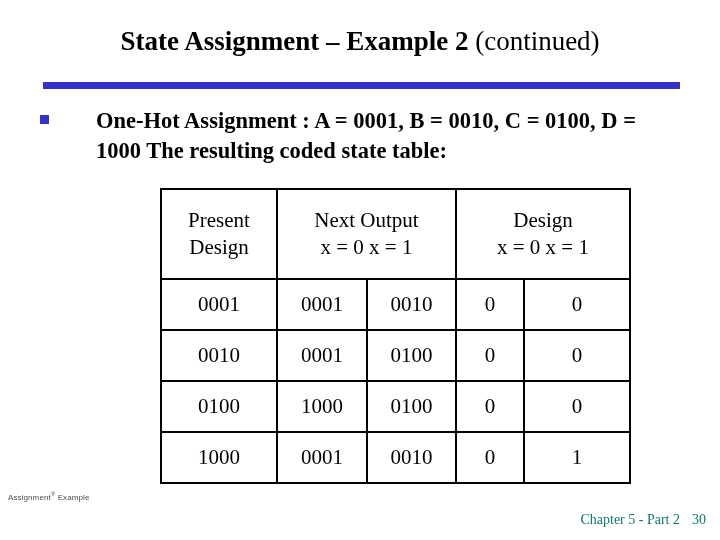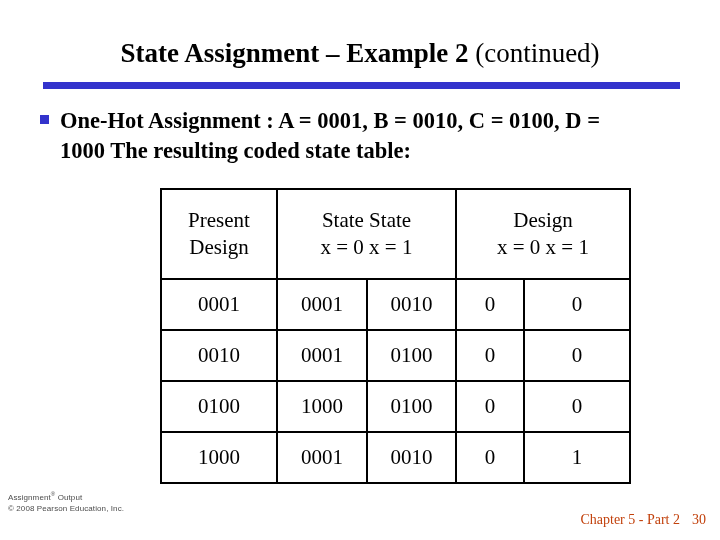--- a/index.html
+++ b/index.html
@@ -12,21 +12,21 @@
     height: 540px;
     background: #ffffff;
     font-family: "Liberation Serif", serif;
     overflow: hidden;
     position: relative;
   }
 
   
   .slide-title {
     position: absolute;
-    top: 36px;
+    top: 24px;
     left: 0;
     width: 720px;
     text-align: center;
     font-family: "Liberation Serif", serif;
     font-size: 27px;
     line-height: 34px;
     color: #000000;
     white-space: nowrap;
   }
   .slide-title .t-bold {
@@ -68,20 +68,21 @@
   }
   .bullet-text {
     flex: 1 1 auto;
     font-family: "Liberation Serif", serif;
     font-weight: bold;
     font-size: 22.5px;
     line-height: 30px;
     color: #000000;
     text-indent: 0;
     max-width: 590px;
+    margin-left: 36px;
   }
 
   
   .state-table-wrap {
     position: absolute;
     top: 188px;
     left: 160px;
   }
   table.state-table {
     border-collapse: collapse;
@@ -137,21 +138,21 @@
     font-size: 6px;
     vertical-align: super;
   }
   .footer-right {
     position: absolute;
     right: 14px;
     top: 511px;
     font-family: "Liberation Serif", serif;
     font-size: 14px;
     line-height: 18px;
-    color: #c2410c;
+    color: #0f766e;
     white-space: nowrap;
   }
   .footer-right .chapter-label { margin-right: 12px; }
 </style>
 </head>
 <body>
 
 <div class="slide-title">
   <span class="t-bold">State Assignment – Example 2</span>
   <span class="t-reg">(continued)</span>
@@ -168,21 +169,21 @@
 
 <div class="state-table-wrap">
   <table class="state-table">
     <thead>
       <tr>
         <th class="col-ps">
           <span class="hdr-main">Present</span>
           <span class="hdr-sub">Design</span>
         </th>
         <th colspan="2">
-          <span class="hdr-main">State State</span>
+          <span class="hdr-main">Next Output</span>
           <span class="hdr-sub">x = 0 x = 1</span>
         </th>
         <th colspan="2">
           <span class="hdr-main">Design</span>
           <span class="hdr-sub">x = 0 x = 1</span>
         </th>
       </tr>
     </thead>
     <tbody>
       <tr>
@@ -212,20 +213,19 @@
         <td class="col-ns1">0010</td>
         <td class="col-out0">0</td>
         <td class="col-out1">1</td>
       </tr>
     </tbody>
   </table>
 </div>
 
 <div class="footer-left">
   <span class="fl-line">
-    <span>Assignment</span><sup>®</sup><span> Output</span>
+    <span>Assignment</span><sup>®</sup><span> Example</span>
   </span>
-  <span class="fl-line">© 2008 Pearson Education, Inc.</span>
 </div>
 
 <div class="footer-right">
   <span class="chapter-label">Chapter 5 - Part 2</span><span>30</span>
 </div>
 
 </body></html>

